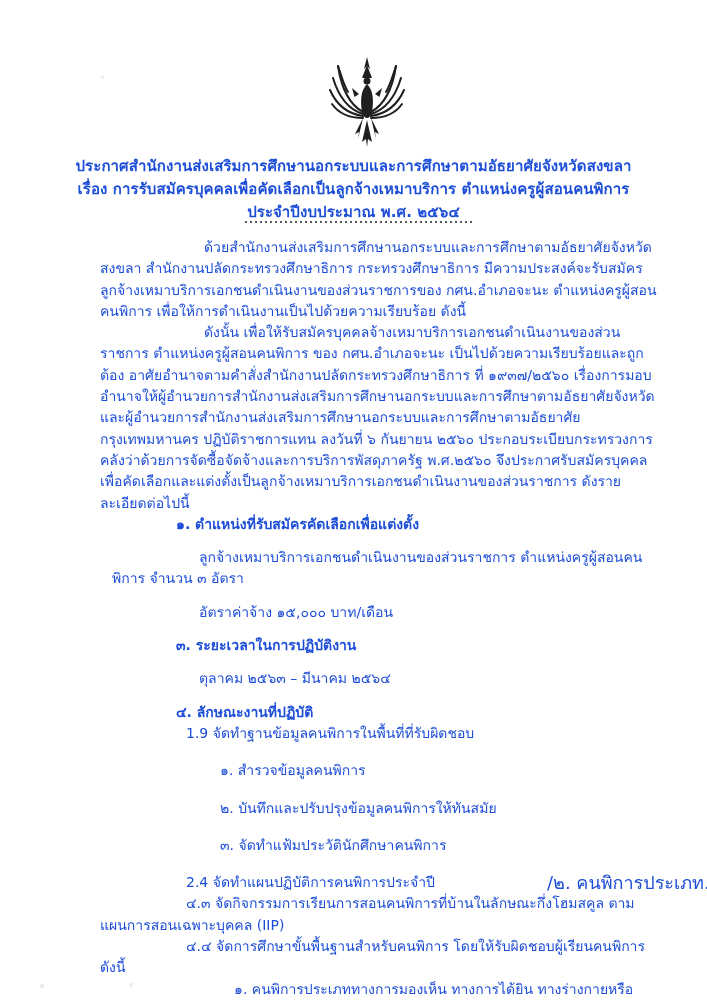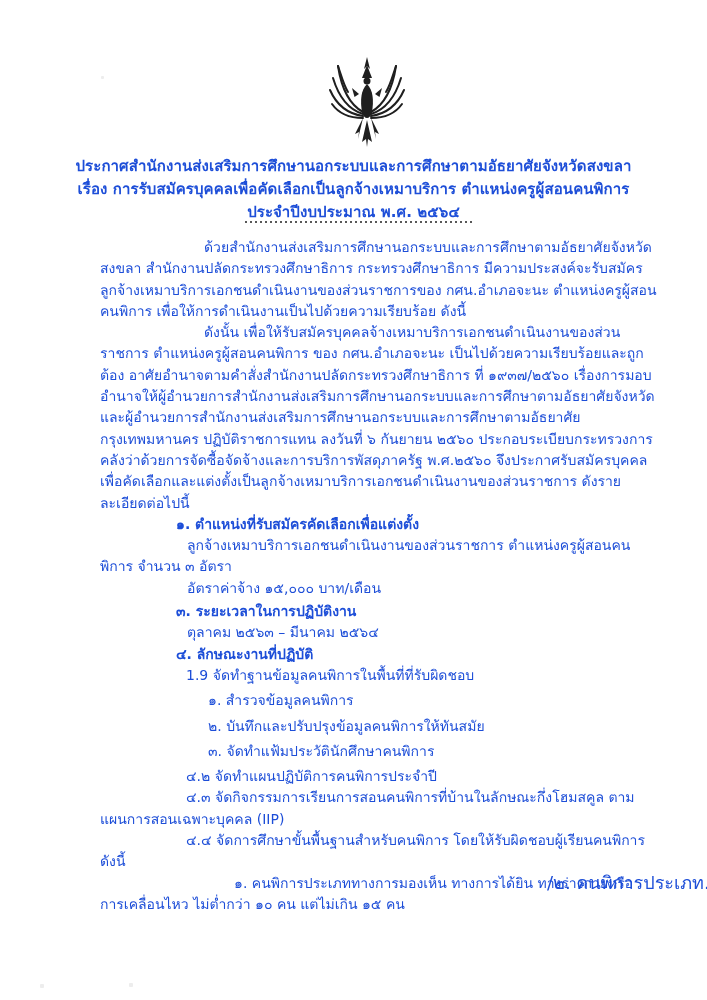--- a/index.html
+++ b/index.html
@@ -25,23 +25,23 @@
   }
   .doc-body{
     position:absolute;top:237px;left:100px;width:557px;
     font-size:14px;line-height:21.3px;
     text-align:left;
   }
   .para{margin:0;text-indent:104px;}
   .sec-h{margin:0 0 0 76px;font-weight:bold;}
   .sec-h.gap-sm{margin-top:2px;}
   .sec-h.gap-lg{margin-top:0;}
-  .sec-b{margin:0;text-indent:87px;}
+  .sec-b{margin:12px;text-indent:87px;}
   .item{margin:0;text-indent:86px;}
-  .subitem{margin:4px;text-indent:104px;}
+  .subitem{margin:16px;text-indent:104px;}
   .subitem-deep{margin:0;text-indent:134px;}
   .continuation{
     position:absolute;top:872px;left:547px;
     font-size:18px;line-height:21px;white-space:nowrap;
   }
   .speck{position:absolute;background:#ededed;width:4px;height:4px;border-radius:1px;}
   .speck.s1{left:40px;top:984px;}
   .speck.s2{left:129px;top:983px;}
   .speck.s3{left:101px;top:76px;width:3px;height:3px;}
 </style>
@@ -96,21 +96,21 @@
     <div class="sec-h gap-sm">๓. ระยะเวลาในการปฏิบัติงาน</div>
     <div class="sec-b">ตุลาคม ๒๕๖๓ – มีนาคม ๒๕๖๔</div>
 
     <div class="sec-h gap-lg">๔. ลักษณะงานที่ปฏิบัติ</div>
 
     <div class="item">1.9 จัดทำฐานข้อมูลคนพิการในพื้นที่ที่รับผิดชอบ</div>
     <div class="subitem">๑. สำรวจข้อมูลคนพิการ</div>
     <div class="subitem">๒. บันทึกและปรับปรุงข้อมูลคนพิการให้ทันสมัย</div>
     <div class="subitem">๓. จัดทำแฟ้มประวัตินักศึกษาคนพิการ</div>
 
-    <div class="item">๔.๒ จัดทำแผนปฏิบัติการคนพิการประจำปี</div>
+    <div class="item">2.4 จัดทำแผนปฏิบัติการคนพิการประจำปี</div>
     <div class="item">๔.๓ จัดกิจกรรมการเรียนการสอนคนพิการที่บ้านในลักษณะกึ่งโฮมสคูล ตามแผนการสอนเฉพาะบุคคล (IIP)</div>
     <div class="item">๔.๔ จัดการศึกษาขั้นพื้นฐานสำหรับคนพิการ โดยให้รับผิดชอบผู้เรียนคนพิการ ดังนี้</div>
     <div class="subitem-deep">๑. คนพิการประเภททางการมองเห็น ทางการได้ยิน ทางร่างกายหรือการเคลื่อนไหว ไม่ต่ำกว่า ๑๐ คน แต่ไม่เกิน ๑๕ คน</div>
   </div>
 
   <div class="continuation">/๒. คนพิการประเภท...</div>
 
   <div class="speck s1"></div>
   <div class="speck s2"></div>
   <div class="speck s3"></div>

